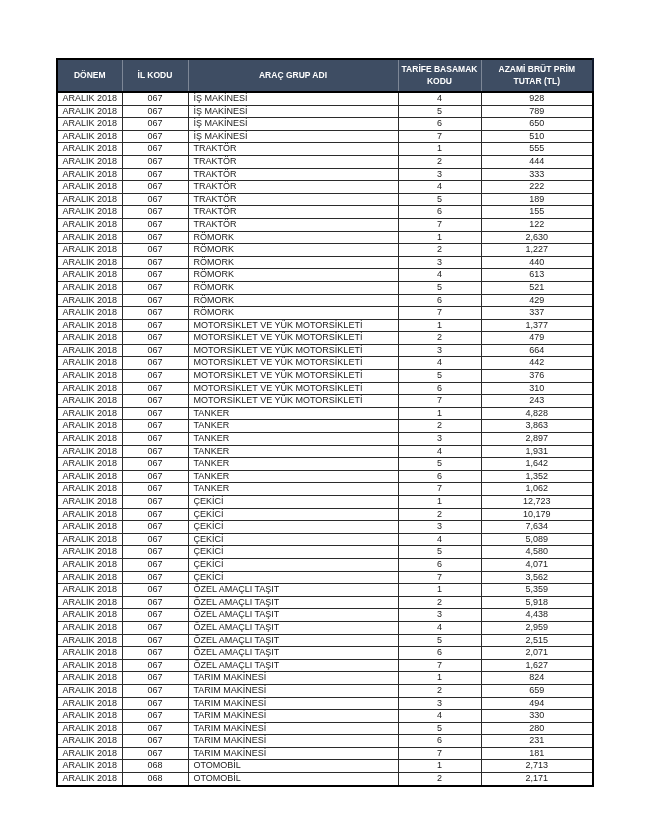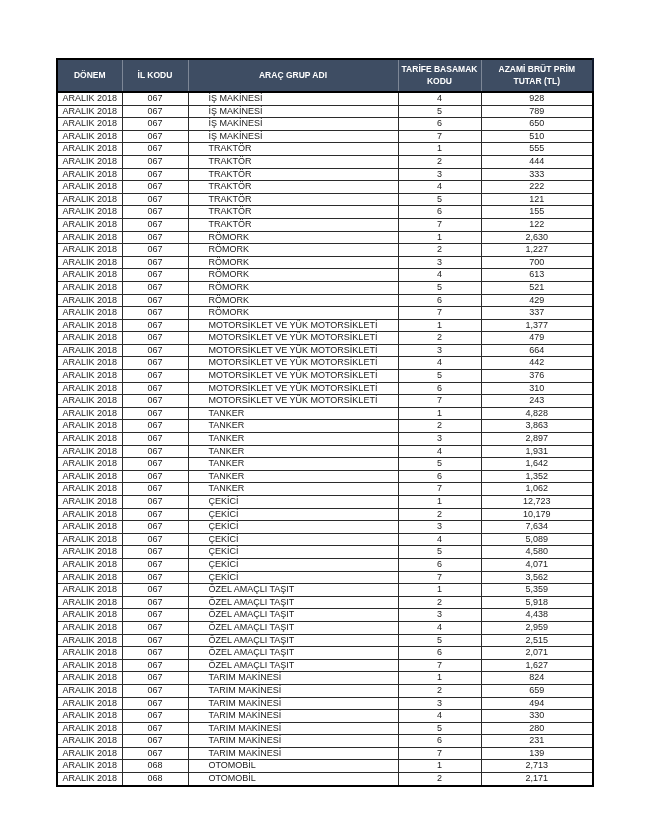--- a/index.html
+++ b/index.html
@@ -49,21 +49,21 @@
     padding: 0 2px;
     text-align: center;
     vertical-align: middle;
     border: 1px solid #2b2b2b;
     white-space: nowrap;
     overflow: hidden;
     background: #ffffff;
   }
   .tariff-table tbody td.cell-arac {
     text-align: left;
-    padding-left: 20px;
+    padding-left: 5px;
   }
 </style>
 </head>
 <body>
 
 <div class="page">
   <table class="tariff-table">
     <colgroup>
       <col style="width:65px">
       <col style="width:66px">
@@ -135,21 +135,21 @@
           <td>067</td>
           <td class="cell-arac">TRAKTÖR</td>
           <td>4</td>
           <td>222</td>
         </tr>
         <tr>
           <td>ARALIK 2018</td>
           <td>067</td>
           <td class="cell-arac">TRAKTÖR</td>
           <td>5</td>
-          <td>121</td>
+          <td>189</td>
         </tr>
         <tr>
           <td>ARALIK 2018</td>
           <td>067</td>
           <td class="cell-arac">TRAKTÖR</td>
           <td>6</td>
           <td>155</td>
         </tr>
         <tr>
           <td>ARALIK 2018</td>
@@ -170,21 +170,21 @@
           <td>067</td>
           <td class="cell-arac">RÖMORK</td>
           <td>2</td>
           <td>1,227</td>
         </tr>
         <tr>
           <td>ARALIK 2018</td>
           <td>067</td>
           <td class="cell-arac">RÖMORK</td>
           <td>3</td>
-          <td>700</td>
+          <td>440</td>
         </tr>
         <tr>
           <td>ARALIK 2018</td>
           <td>067</td>
           <td class="cell-arac">RÖMORK</td>
           <td>4</td>
           <td>613</td>
         </tr>
         <tr>
           <td>ARALIK 2018</td>
@@ -443,21 +443,21 @@
           <td>067</td>
           <td class="cell-arac">TARIM MAKİNESİ</td>
           <td>6</td>
           <td>231</td>
         </tr>
         <tr>
           <td>ARALIK 2018</td>
           <td>067</td>
           <td class="cell-arac">TARIM MAKİNESİ</td>
           <td>7</td>
-          <td>139</td>
+          <td>181</td>
         </tr>
         <tr>
           <td>ARALIK 2018</td>
           <td>068</td>
           <td class="cell-arac">OTOMOBİL</td>
           <td>1</td>
           <td>2,713</td>
         </tr>
         <tr>
           <td>ARALIK 2018</td>

